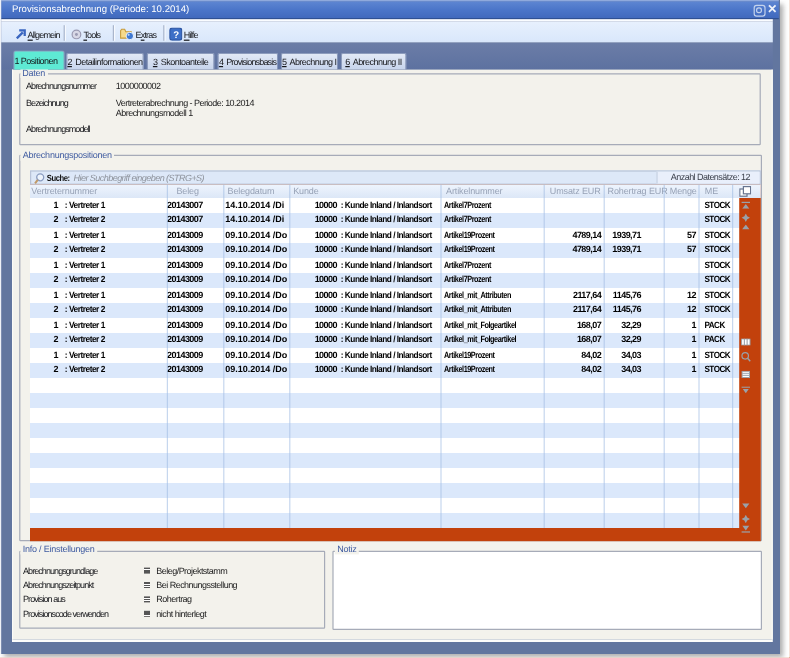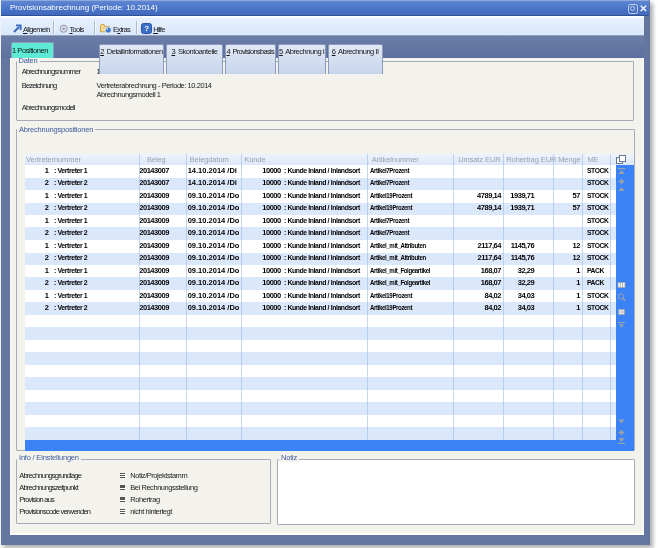--- a/index.html
+++ b/index.html
@@ -10,33 +10,33 @@
 #btnR{position:absolute;left:627px;top:3px;width:10px;height:10px;border:1.5px solid #c3d2ec;border-radius:2.5px;}
 #btnR i{position:absolute;left:1.2px;top:1.2px;width:4.6px;height:4.6px;border:1.2px solid #c3d2ec;border-radius:50%;}
 #btnX{position:absolute;left:637px;top:2px;width:11px;height:12px;color:#eef2fa;font-size:10px;font-weight:bold;text-align:center;line-height:12px;letter-spacing:0;}
 
 #tbar{position:absolute;left:1px;top:16px;width:643px;height:19.5px;background:linear-gradient(#e7f0fd,#d9e7fb);border-bottom:1px solid #93a2c0;border-top:2px solid #fafcff;}
 #tbar .lbl{position:absolute;top:6.5px;line-height:9px;letter-spacing:-0.7px;}
 #tbar u,u{text-decoration:underline;}.tab u{margin-right:1.2px;}
 .tsep{position:absolute;top:2.5px;width:1px;height:13.5px;background:#aab6cc;box-shadow:1px 0 0 #f6f9fe;}
 
 #band{position:absolute;left:1px;top:36px;width:643px;height:22px;background:linear-gradient(#6b7da7,#5d71a0);}
-.tab{position:absolute;top:44px;height:30px;white-space:nowrap;background:linear-gradient(#e2e9f6,#c7d4ec);border:1px solid #8d9cbd;border-bottom:none;border-radius:2px 2px 0 0;text-align:center;line-height:14px;z-index:2;margin-left:44px;}
+.tab{position:absolute;top:44px;height:14px;white-space:nowrap;background:linear-gradient(#e2e9f6,#c7d4ec);border:1px solid #8d9cbd;border-bottom:none;border-radius:2px 2px 0 0;text-align:center;line-height:14px;z-index:2;}
 #tab1{position:absolute;top:42px;height:16px;left:11px;width:43px;background:#5eead4;border:1px solid #8d9cbd;border-bottom:none;border-radius:2px 2px 0 0;line-height:15px;z-index:3;}
 
 #content{position:absolute;left:10px;top:57.5px;width:634px;height:475px;background:#f3f2ec;border-left:1px solid #fbfbf7;border-right:1.5px solid #fbfbf7;}#bwhite{position:absolute;left:10px;top:532.5px;width:634px;height:2.5px;background:#fdfdfb;}
 .gbox{position:absolute;border:1px solid #a6abb8;border-radius:1px;}
 .glabel{position:absolute;color:#3f5ba0;background:#f3f2ec;padding:0 2px;z-index:2;line-height:8px;letter-spacing:-0.2px;}
 .flabel{position:absolute;line-height:9px;letter-spacing:-0.78px;}
 .fval{position:absolute;line-height:9px;color:#222;}
 
 #sbar{position:absolute;left:25px;top:141.5px;width:609px;height:12.5px;background:#dde8f8;border:1px solid #b8c3d8;}
 #scount{position:absolute;right:0;top:0;width:86px;height:10.5px;background:#e9effb;border-left:1px solid #c4cfe2;color:#3c414c;text-align:right;padding-right:8px;line-height:10.5px;}
 
-#grid{position:absolute;left:25px;top:154px;width:609px;height:297px;background:#3b82f6;}
+#grid{position:absolute;left:25px;top:154px;width:609px;height:297px;background:#c2410c;}
 #ghead{position:absolute;left:0;top:0;width:609px;height:10.5px;background:linear-gradient(#eef4fd,#dce7f7);color:#97a2b6;}
 #ghead span{position:absolute;top:1px;line-height:9px;letter-spacing:-0.1px;}
 #rows{position:absolute;left:0;top:10.5px;width:591px;height:275.5px;background:repeating-linear-gradient(to bottom,#fff 0px,#fff 12.5px,#dbe8fb 12.5px,#dbe8fb 25px);}
 .vline{position:absolute;top:0;width:1px;height:286px;background:rgba(163,190,228,.62);}
 .row{position:absolute;left:0;width:584.9px;height:12.5px;font-weight:bold;color:#000;}
 .row span{position:absolute;top:0;line-height:12.5px;white-space:nowrap;}
 .c1n{left:0;width:23.4px;text-align:right;}
 .c1t{left:29.1px;transform:scaleX(.93);transform-origin:0 0;}
 .c2{left:114.2px;width:44.3px;text-align:left;}
 .c3{left:162.7px;letter-spacing:0;}
@@ -100,20 +100,29 @@
   <span class="flabel" style="left:21.7px;top:67px">Abrechnungsnummer</span>
     <span class="fval" style="left:96.5px;top:67px">1000000002</span>
   <span class="flabel" style="left:21.7px;top:81px">Bezeichnung</span>
     <span class="fval" style="left:96.5px;top:81px">Vertreterabrechnung - Periode: 10.2014</span>
   <span class="flabel" style="left:21.7px;top:103px">Abrechnungsmodell</span>
     <span class="fval" style="left:96.5px;top:90px">Abrechnungsmodell 1</span>
 
   <div class="gbox" style="left:15.5px;top:129px;width:619.5px;height:322px"></div>
   <div class="glabel" style="left:17px;top:126px">Abrechnungspositionen</div>
 
+  <div id="sbar">
+    <svg style="left:2px;top:1px" width="10" height="10" viewBox="0 0 10 10">
+        <circle cx="5.5" cy="3.8" r="2.9" fill="#eef4fc" stroke="#8a9cc0" stroke-width="1.1"></circle>
+        <path d="M3.4 5.9 L1.2 8.8" stroke="#c09a6a" stroke-width="1.7"></path>
+      </svg>
+    <span style="position:absolute;left:13.2px;top:1.5px;font-weight:bold;color:#111;transform:scaleX(.85);transform-origin:0 0;">Suche:</span>
+    <span style="position:absolute;left:35.3px;top:1.5px;font-style:italic;color:#8d929b">Hier Suchbegriff eingeben (STRG+S)</span>
+    <span id="scount">Anzahl Datensätze: 12</span>
+  </div>
 
   <div id="grid">
     <div id="ghead">
       <span style="left:1.1px">Vertreternummer</span>
       <span style="left:122px">Beleg</span>
       <span style="left:164.6px">Belegdatum</span>
       <span style="left:219.3px">Kunde</span>
       <span style="left:346.7px">Artikelnummer</span>
       <span style="left:433.2px">Umsatz EUR</span>
       <span style="left:481.3px">Rohertrag EUR</span>
@@ -320,21 +329,21 @@
       <rect x="1" y="4.8" width="7" height="1.2" fill="#9aa1a9"></rect>
     </svg>
 
   <div class="gbox" style="left:15.5px;top:458.5px;width:255.5px;height:65.5px"></div>
   <div class="glabel" style="left:17px;top:454px">Info / Einstellungen</div>
   <span class="flabel" style="left:19.2px;top:471px">Abrechnungsgrundlage</span>
   <span class="flabel" style="left:19.2px;top:483px">Abrechnungszeitpunkt</span>
   <span class="flabel" style="left:19.2px;top:495px">Provision aus</span>
   <span class="flabel" style="left:19.2px;top:507px">Provisionscode verwenden</span>
   <span class="ibul" style="left:120px;top:473px"></span>
-    <span class="fval" style="left:130.3px;top:471px">Notiz/Projektstamm</span>
+    <span class="fval" style="left:130.3px;top:471px">Beleg/Projektstamm</span>
   <span class="ibul" style="left:120px;top:485px"></span>
     <span class="fval" style="left:130.3px;top:483px">Bei Rechnungsstellung</span>
   <span class="ibul" style="left:120px;top:497px"></span>
     <span class="fval" style="left:130.3px;top:495px">Rohertrag</span>
   <span class="ibul" style="left:120px;top:509px"></span>
     <span class="fval" style="left:130.3px;top:507px">nicht hinterlegt</span>
 
   <div class="gbox" style="left:277px;top:458.5px;width:358px;height:66.5px;background:#fff"></div>
   <div class="glabel" style="left:279px;top:454px">Notiz</div>
 </div>

